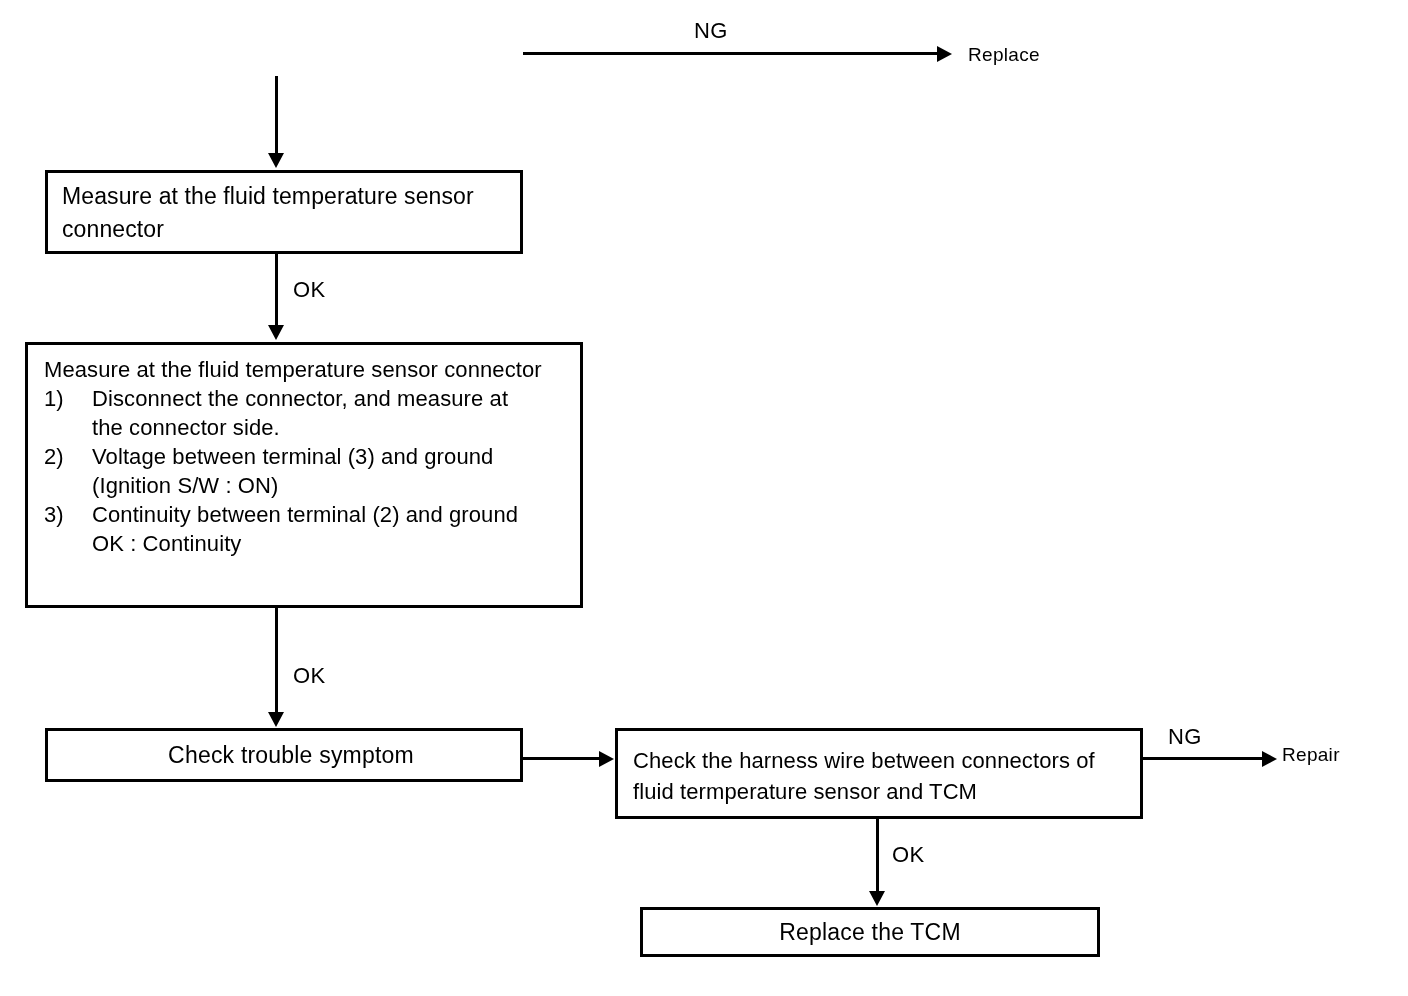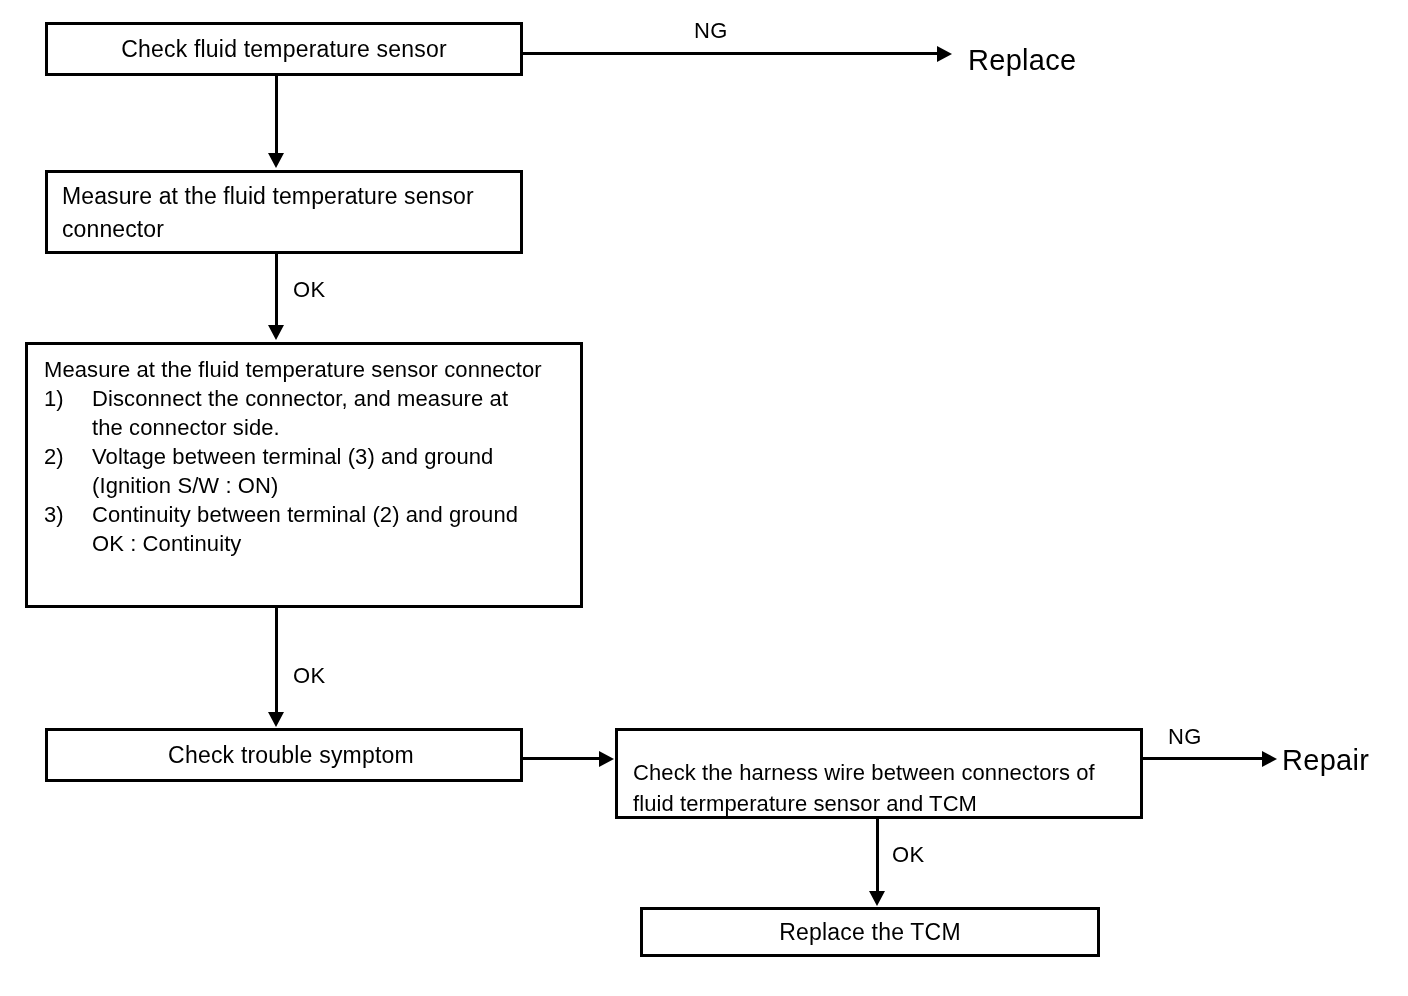--- a/index.html
+++ b/index.html
@@ -37,21 +37,21 @@
     line-height: 29px;
     letter-spacing: 0.1px;
   }
   .edge-label {
     position: absolute;
     font-size: 22px;
     letter-spacing: 0.4px;
   }
   .term-label {
     position: absolute;
-    font-size: 29px;
+    font-size: 19px;
     letter-spacing: 0.3px;
   }
   .hline {
     position: absolute;
     height: 3px;
     background: #000000;
   }
   .vline {
     position: absolute;
     width: 3px;
@@ -88,23 +88,20 @@
   .num-body {
     flex: 1 1 auto;
     white-space: pre-line;
   }
 </style>
 </head>
 <body>
 
 <div id="canvas">
 
-  <div class="box" style="left:45px; top:22px; width:478px; height:54px;">
-    <div class="center-text">Check fluid temperature sensor</div>
-  </div>
 
   <div class="hline" style="left:523px; top:52px; width:414px;"></div>
   <div class="arrow-right" style="left:937px; top:46px;"></div>
   <div class="edge-label" style="left:694px; top:18px;">NG</div>
   <div class="term-label" style="left:968px; top:44px;">Replace</div>
 
   <div class="vline" style="left:275px; top:76px; height:78px;"></div>
   <div class="arrow-down" style="left:268px; top:153px;"></div>
 
   <div class="box" style="left:45px; top:170px; width:478px; height:84px;">
@@ -146,21 +143,21 @@
   <div class="edge-label" style="left:293px; top:663px;">OK</div>
 
   <div class="box" style="left:45px; top:728px; width:478px; height:54px;padding-left:14px;">
     <div class="center-text">Check trouble symptom</div>
   </div>
 
   <div class="hline" style="left:523px; top:757px; width:77px;"></div>
   <div class="arrow-right" style="left:599px; top:751px;"></div>
 
   <div class="box" style="left:615px; top:728px; width:528px; height:91px;">
-    <div class="left-text" style="position:relative; font-size:22px; line-height:31px; padding-top:26px; padding-left:15px;">Check the harness wire between connectors
+    <div class="left-text" style="position:relative; font-size:22px; line-height:31px; padding-top:14px; padding-left:15px;">Check the harness wire between connectors
 of fluid termperature sensor and TCM</div>
   </div>
 
   <div class="hline" style="left:1143px; top:757px; width:120px;"></div>
   <div class="arrow-right" style="left:1262px; top:751px;"></div>
   <div class="edge-label" style="left:1168px; top:724px;">NG</div>
   <div class="term-label" style="left:1282px; top:744px;">Repair</div>
 
   <div class="vline" style="left:876px; top:819px; height:73px;"></div>
   <div class="arrow-down" style="left:869px; top:891px;"></div>

